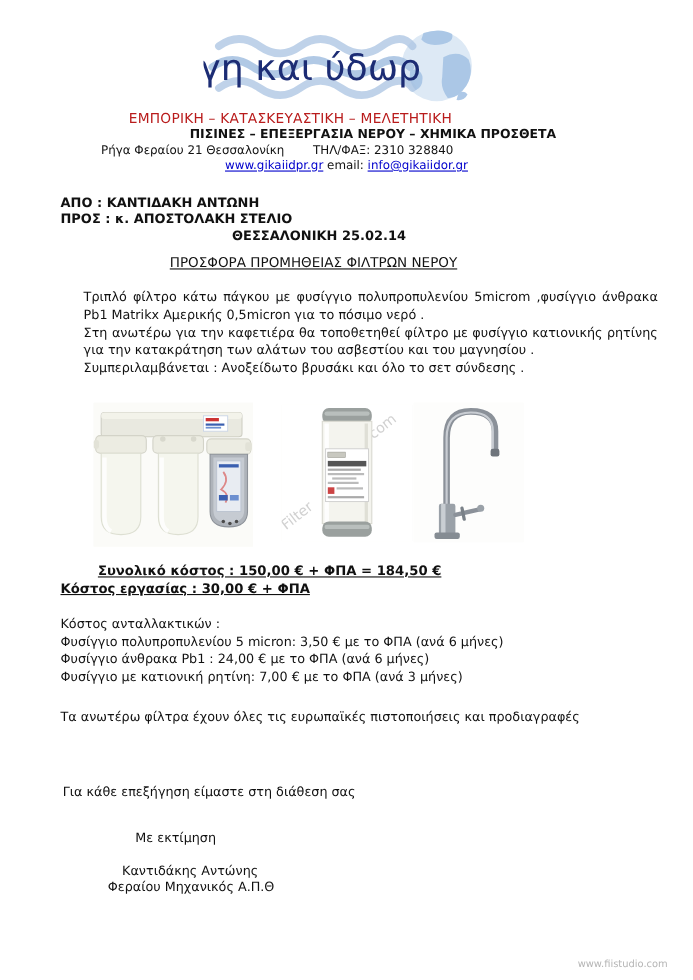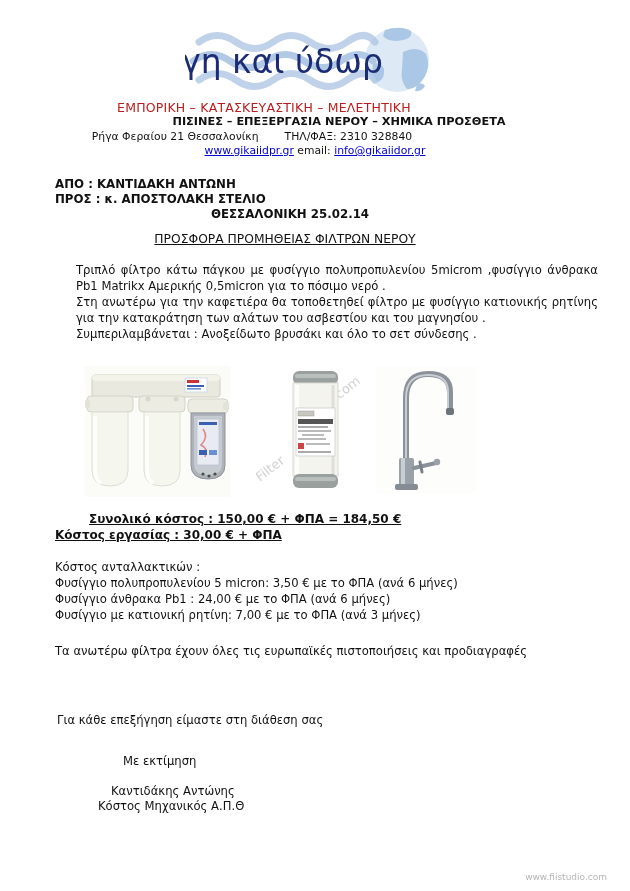--- a/index.html
+++ b/index.html
@@ -199,17 +199,17 @@
     <div>Φυσίγγιο πολυπροπυλενίου 5 micron: 3,50 € με το ΦΠΑ (ανά 6 μήνες)</div>
     <div>Φυσίγγιο άνθρακα Pb1 : 24,00 € με το ΦΠΑ (ανά 6 μήνες)</div>
     <div>Φυσίγγιο με κατιονική ρητίνη: 7,00 € με το ΦΠΑ (ανά 3 μήνες)</div>
   </div>
 
   <div class="abs cert-line">Τα ανωτέρω φίλτρα έχουν όλες τις ευρωπαϊκές πιστοποιήσεις και προδιαγραφές</div>
   <div class="abs avail-line">Για κάθε επεξήγηση είμαστε στη διάθεση σας</div>
 
   <div class="abs salutation">Με εκτίμηση</div>
   <div class="abs sig-name">Καντιδάκης Αντώνης</div>
-  <div class="abs sig-title">Κόστος Μηχανικός Α.Π.Θ</div>
+  <div class="abs sig-title">Φεραίου Μηχανικός Α.Π.Θ</div>
 
   <div class="abs footer-watermark">www.fiistudio.com</div>
 
 </div>
 
 </body></html>

